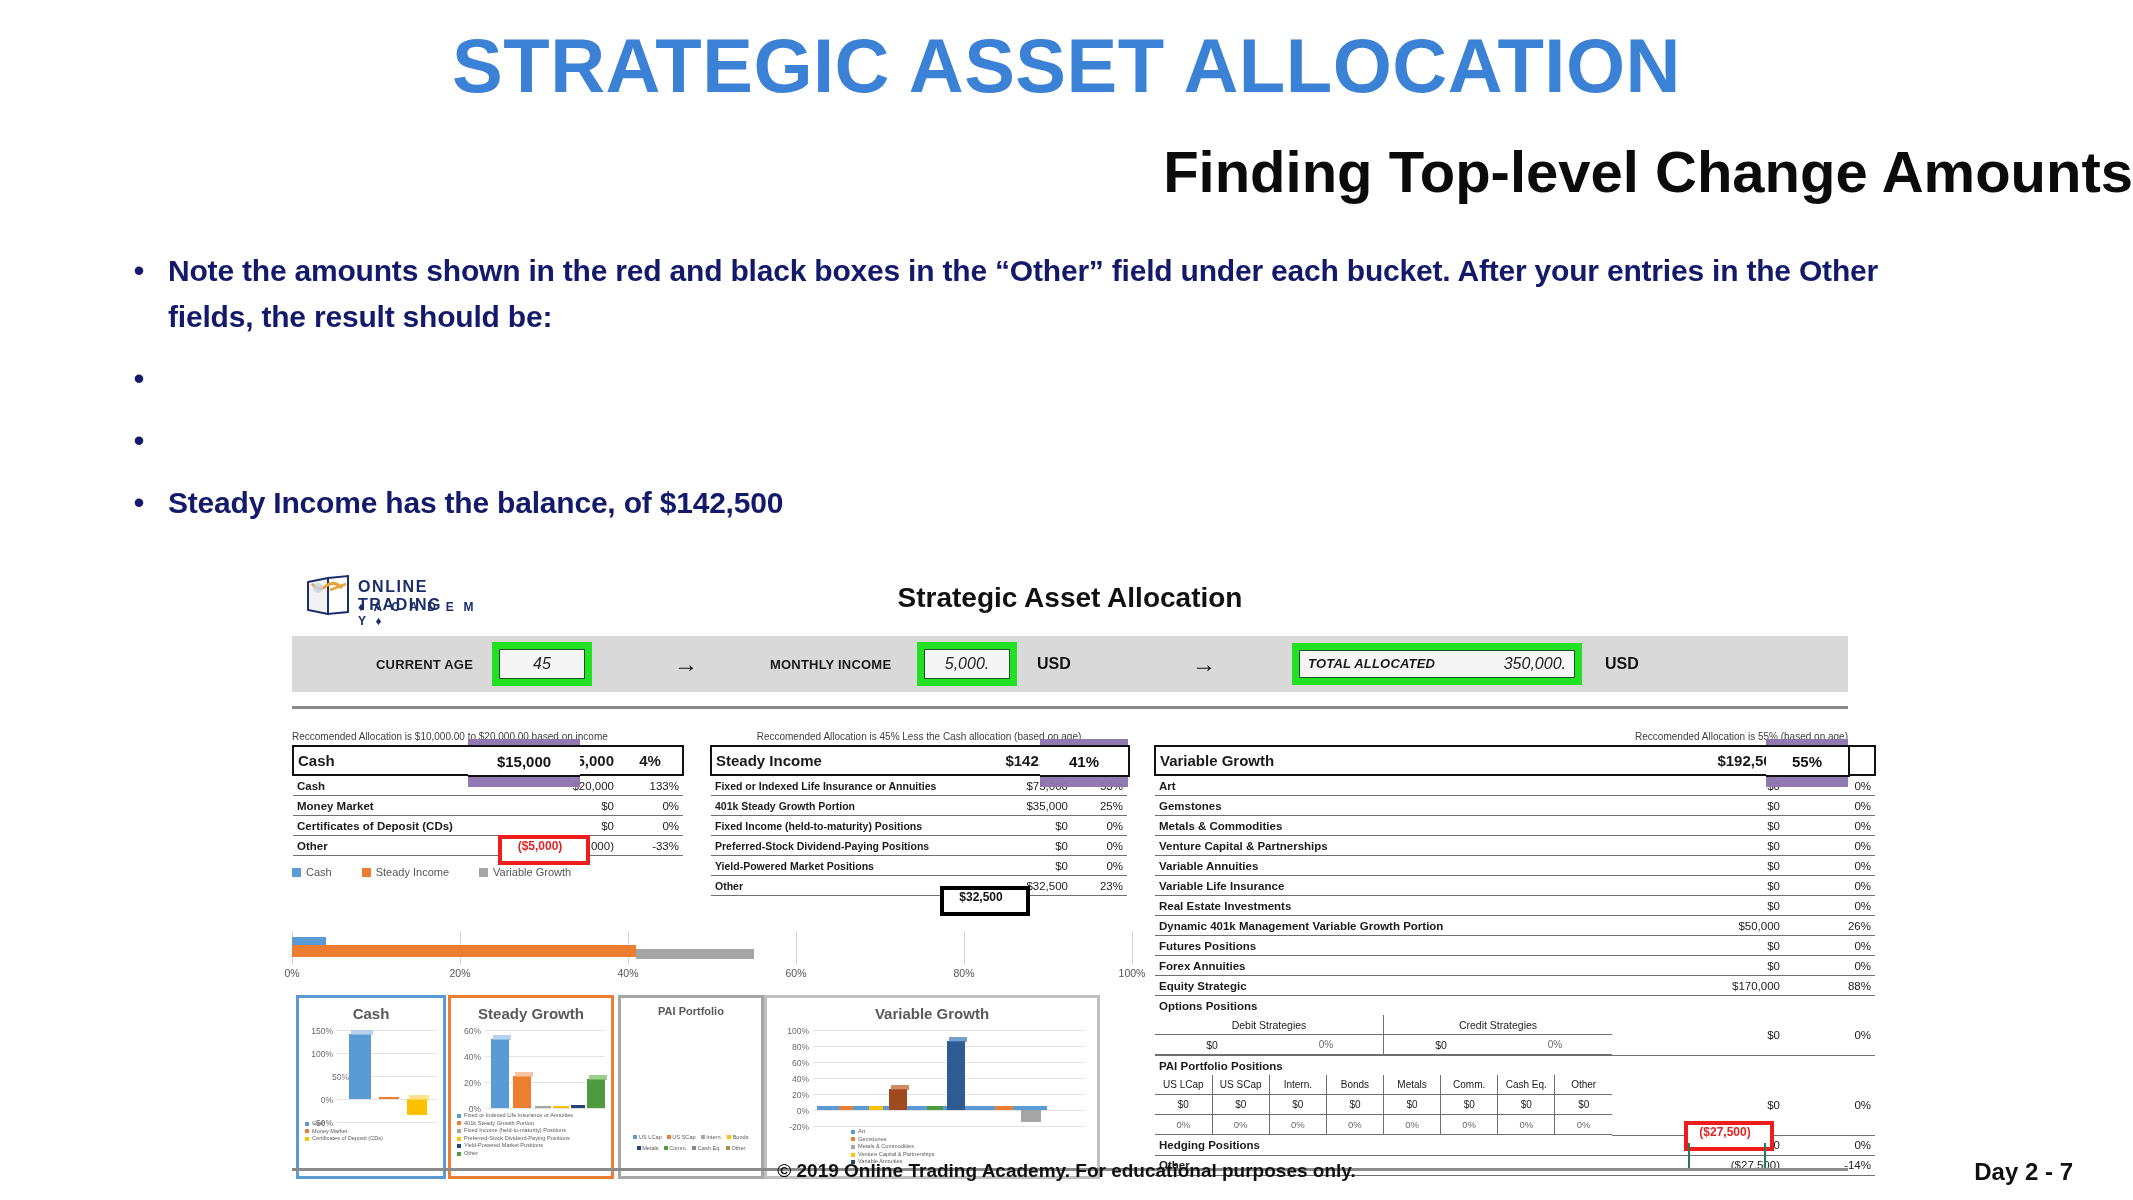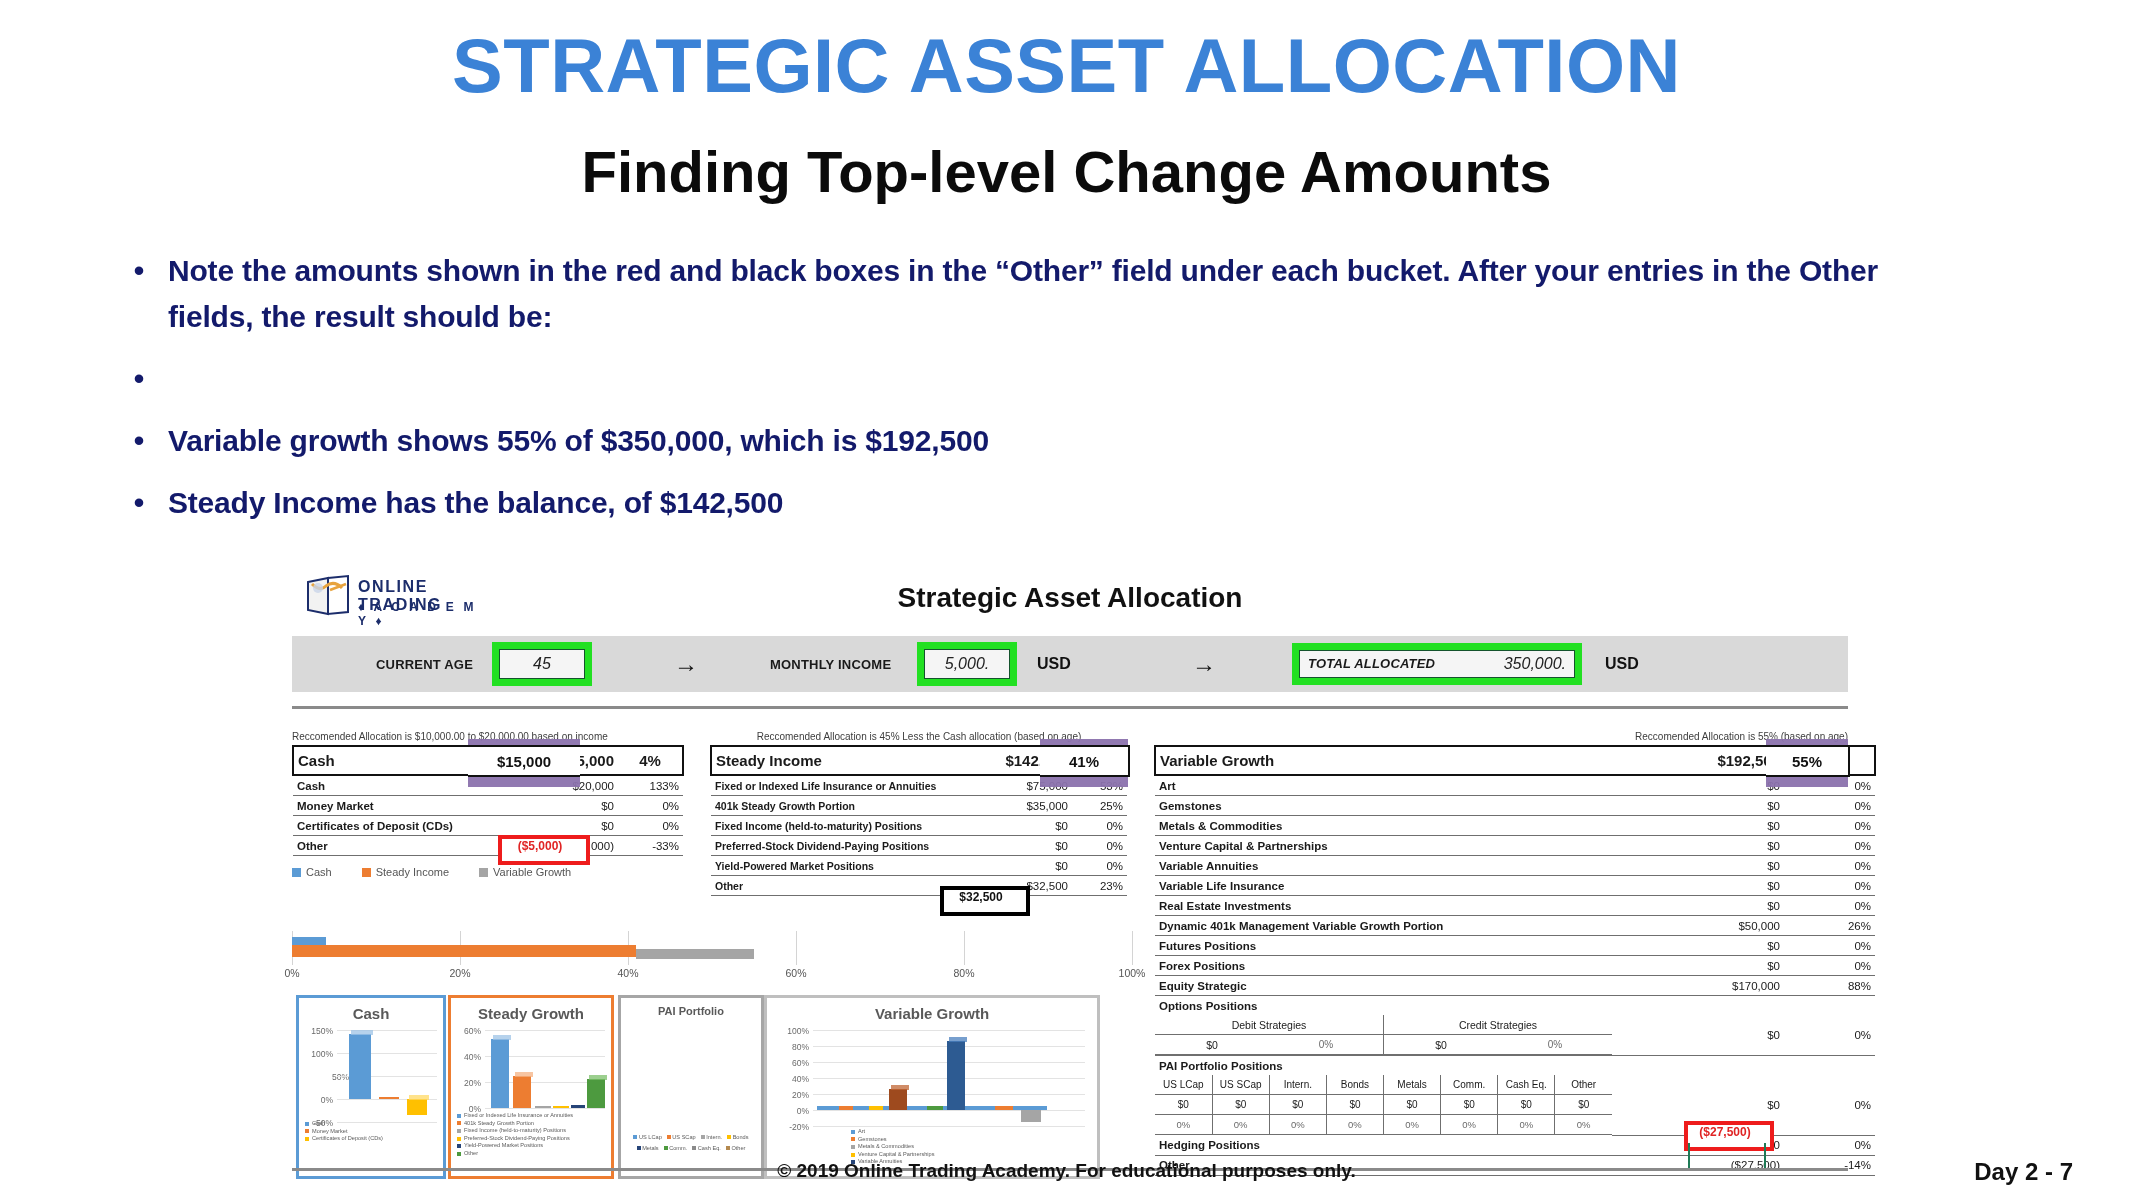--- a/index.html
+++ b/index.html
@@ -10,21 +10,21 @@
   }
   .slide{position:relative;width:2133px;height:1200px;}
 
   
   .main-title{
     position:absolute;left:0;top:22px;width:2133px;text-align:center;
     font-size:76px;font-weight:bold;color:#3b82d6;letter-spacing:0.5px;
     font-family:"Liberation Sans", sans-serif;
   }
   .sub-title{
-    position:absolute;left:0;top:138px;width:2133px;text-align:center;
+    position:absolute;left:0;top:138px;width:2133px;text-align:right;
     font-size:58px;font-weight:bold;color:#0b0b0b;
     font-family:"Liberation Sans", sans-serif;
   }
 
   
   .bullets{position:absolute;left:110px;top:248px;width:1950px;}
   .bullet-row{display:flex;align-items:flex-start;margin-bottom:16px;}
   .bullet-dot{
     width:58px;flex:0 0 58px;color:#131a6b;font-size:30px;line-height:46px;
     text-align:center;font-weight:bold;
@@ -160,21 +160,20 @@
   <div class="bullets">
     <div class="bullet-row">
       <span class="bullet-dot">•</span>
       <span class="bullet-text" style="max-width:1800px">Note the amounts shown in the red and black boxes in the “Other” field under each bucket. After your entries in the Other fields, the result should be:</span>
     </div>
     <div class="bullet-row">
       <span class="bullet-dot">•</span>
     </div>
     <div class="bullet-row">
       <span class="bullet-dot">•</span>
-      <span class="bullet-text">Variable growth shows 55% of $350,000, which is $192,500</span>
     </div>
     <div class="bullet-row">
       <span class="bullet-dot">•</span>
       <span class="bullet-text">Steady Income has the balance, of $142,500</span>
     </div>
   </div>
 
   <div class="sheet">
 
     <div class="sheet-head">
@@ -368,21 +367,21 @@
                 <td class="name">Dynamic 401k Management Variable Growth Portion</td>
                 <td class="amt">$50,000</td>
                 <td class="pct">26%</td>
               </tr>
           <tr>
                 <td class="name">Futures Positions</td>
                 <td class="amt">$0</td>
                 <td class="pct">0%</td>
               </tr>
           <tr>
-                <td class="name">Forex Positions</td>
+                <td class="name">Forex Annuities</td>
                 <td class="amt">$0</td>
                 <td class="pct">0%</td>
               </tr>
           <tr>
                 <td class="name">Equity Strategic</td>
                 <td class="amt">$170,000</td>
                 <td class="pct">88%</td>
               </tr>
 
           <tr>

